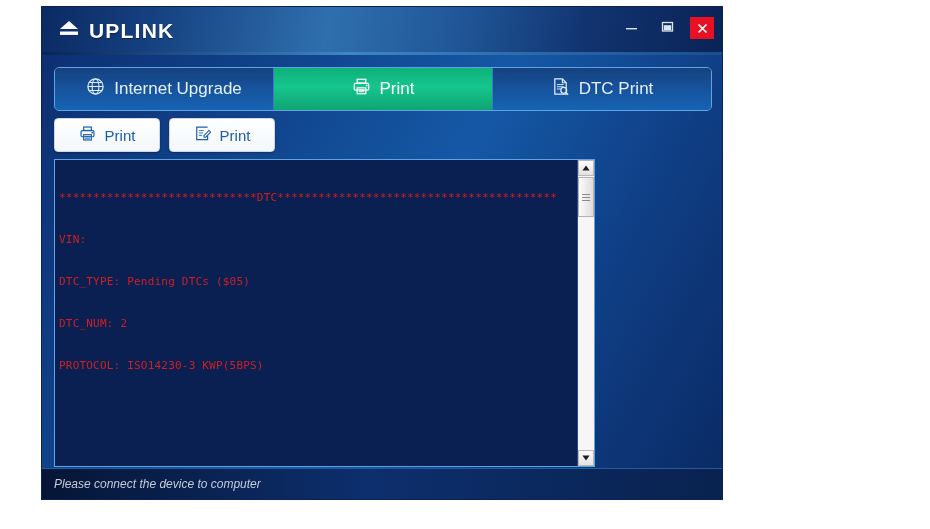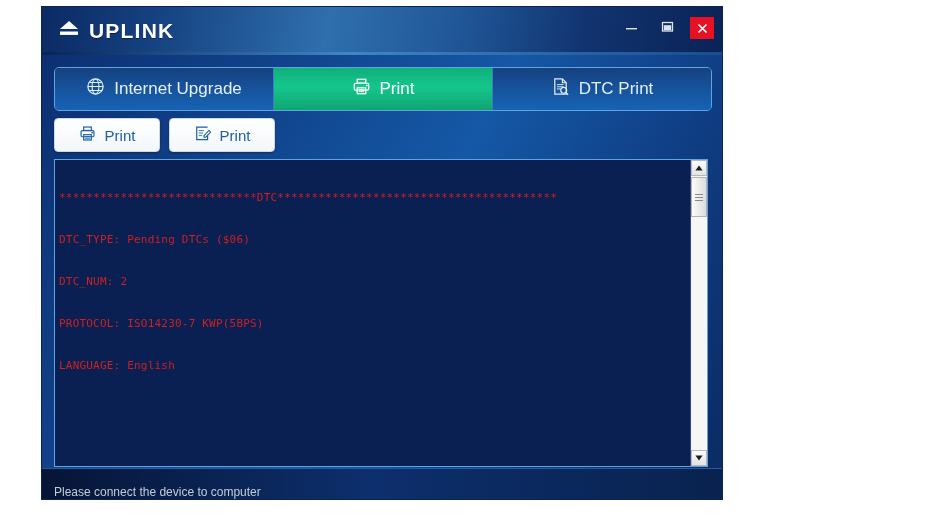--- a/index.html
+++ b/index.html
@@ -145,21 +145,21 @@
     font-size: 15px;
     box-shadow: 0 1px 2px rgba(0,0,0,.30);
   }
   .tool-label { line-height: 1; }
 
   
   #text-panel {
     position: absolute;
     left: 12px;
     top: 104px;
-    width: 654px;
+    width: 541px;
     height: 308px;
     border: 1px solid #5ea4e0;
     background: #0a1f52;
     display: flex;
     box-sizing: border-box;
   }
   #text-content {
     flex: 1 1 auto;
     overflow: hidden;
     padding: 3px 0 0 4px;
@@ -212,21 +212,22 @@
   }
 
   
   #status-bar {
     position: absolute;
     left: 0; right: 0; bottom: 0;
     height: 30px;
     background: linear-gradient(90deg,#061536 0%,#0d2f6d 48%,#09224f 100%);
     border-top: 1px solid #2a5a9e;
     display: flex;
-    align-items: flex-end;
+    align-items: center;
+    font-style: italic;
   }
   #status-text {
     color: #c3ccd8;
     font-size: 12px;
     margin-left: 12px;
   }
 </style>
 </head>
 <body>
 
@@ -331,24 +332,24 @@
           </svg>
         </span>
         <span class="tool-label">Print</span>
       </div>
     </div>
 
     <div id="text-panel">
 
       <div id="text-content">
         <span class="ln red">*****************************DTC*****************************************</span>
-        <span class="ln red">DTC_TYPE: Pending DTCs ($06)</span>
+        <span class="ln red">VIN:</span>
+        <span class="ln red">DTC_TYPE: Pending DTCs ($05)</span>
         <span class="ln red">DTC_NUM: 2</span>
-        <span class="ln red">PROTOCOL: ISO14230-7 KWP(5BPS)</span>
-        <span class="ln red">LANGUAGE: English</span>
+        <span class="ln red">PROTOCOL: ISO14230-3 KWP(5BPS)</span>
         <span class="ln">&nbsp;</span>
         
 
         
         
         
         
         
         
         

